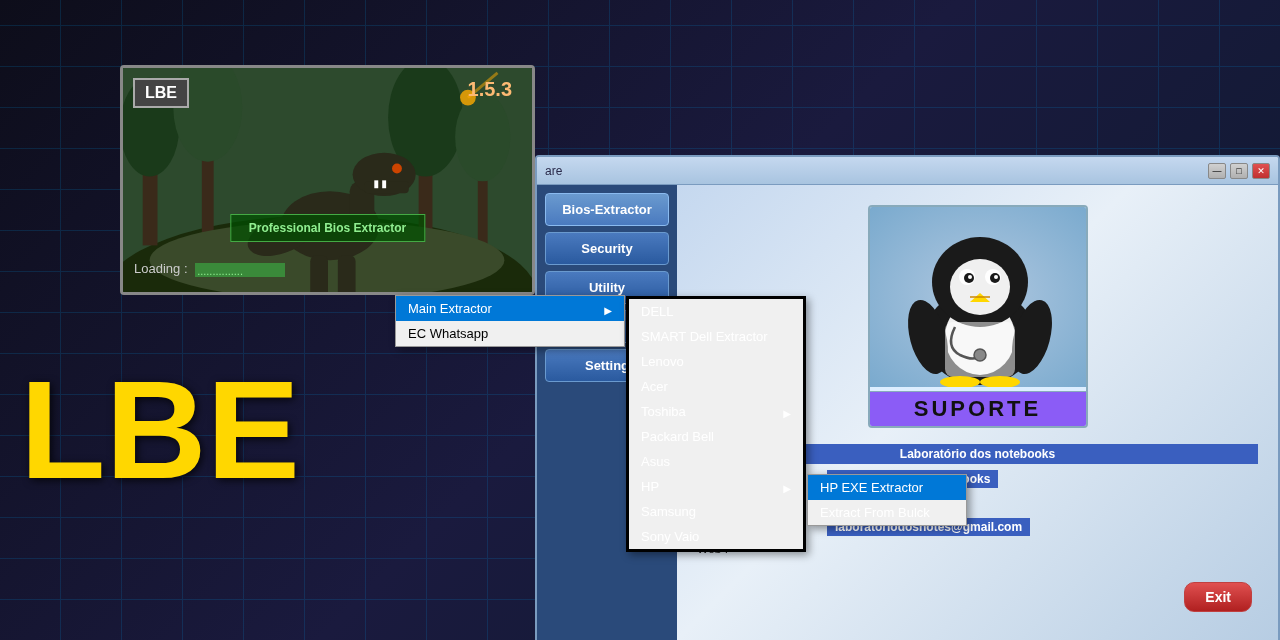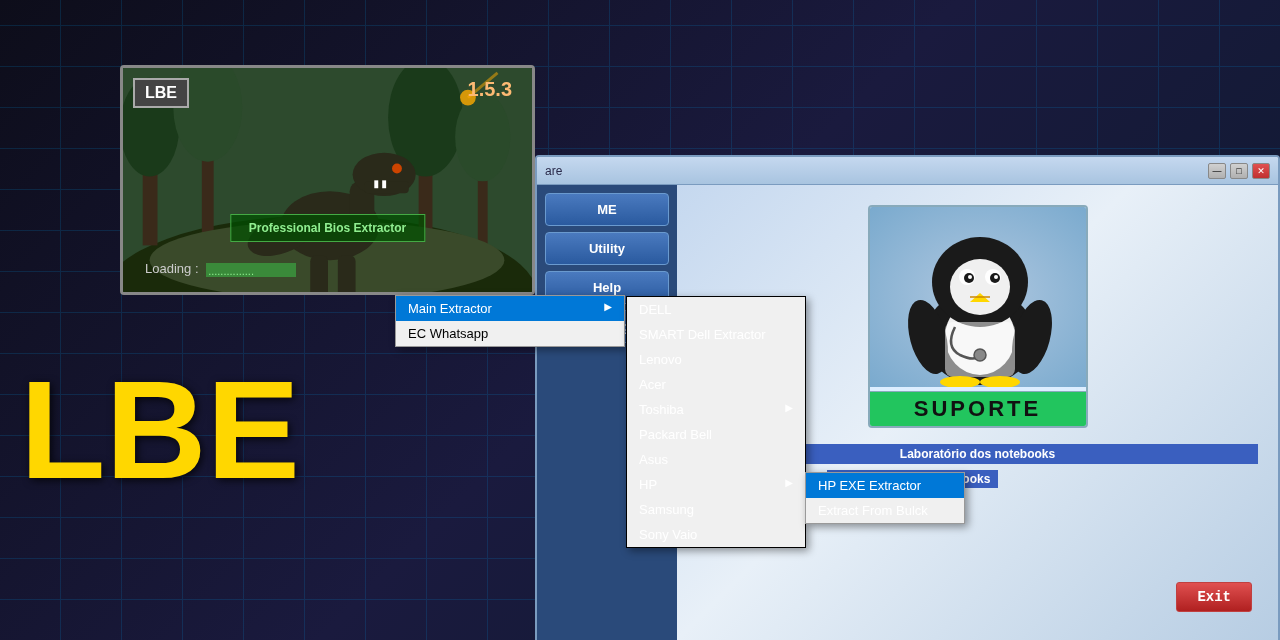--- a/index.html
+++ b/index.html
@@ -89,21 +89,21 @@
       font-weight: bold;
       font-size: 12px;
       padding: 6px 18px;
       border: 1px solid #4a4;
       white-space: nowrap;
     }
 
     .splash-loading {
       position: absolute;
       bottom: 15px;
-      left: 22px;
+      left: 11px;
       color: #ccc;
       font-size: 13px;
     }
 
     .loading-bar {
       display: inline-block;
       background: #3a8a3a;
       width: 90px;
       height: 14px;
       vertical-align: middle;
@@ -240,54 +240,53 @@
       border: 1px solid #999;
       box-shadow: 3px 3px 8px rgba(0,0,0,0.4);
       z-index: 20;
       font-size: 13px;
     }
 
     .menu-item {
       padding: 5px 12px;
       cursor: pointer;
       display: flex;
-      align-items: flex-start;
+      align-items: flex-end;
       justify-content: space-between;
       position: relative;
     }
     .menu-item.highlighted { background: #0078d7; color: white; }
 
     .menu-arrow { font-size: 10px; }
 
     .submenu {
       position: absolute;
       left: 230px;
       top: 0;
       width: 180px;
       background: #f0f0f0;
-      border: 1px solid #000000;
+      border: 3px solid #000000;
       box-shadow: 3px 3px 8px rgba(0,0,0,0.4);
       z-index: 21;
     }
 
     
     .exit-btn {
       position: absolute;
       bottom: 10px;
       right: 10px;
       background: linear-gradient(to bottom, #e05050, #b02020);
       color: white;
       font-weight: bold;
       font-size: 14px;
       padding: 6px 20px;
       border: 1px solid #c04040;
-      border-radius: 3px;
+      border-radius: 10px;
       cursor: pointer;
       z-index: 30;
-      font-family: Liberation Mono, monospace;
     }
 
     
     .tech-bg {
       position: absolute;
       inset: 0;
       opacity: 0.15;
       background:
         repeating-linear-gradient(0deg, transparent, transparent 40px, #00aaff 40px, #00aaff 41px),
         repeating-linear-gradient(90deg, transparent, transparent 60px, #00aaff 60px, #00aaff 61px);
@@ -370,21 +369,22 @@
     <div class="window-controls">
       <div class="win-btn">—</div>
       <div class="win-btn">□</div>
       <div class="win-btn close">✕</div>
     </div>
   </div>
 
   <div class="main-content">
 
     <div class="sidebar">
-      <div class="sidebar-btn">ME</div>
+      <div class="sidebar-btn active">Bios-Extractor</div>
+      <div class="sidebar-btn">Security</div>
       <div class="sidebar-btn">Utility</div>
       <div class="sidebar-btn">Help</div>
       <div class="sidebar-btn">Setting</div>
     </div>
 
     <div class="suporte-panel">
 
       <div style="background:#ddeeff; border:2px solid #8ab; border-radius:4px; width:220px; margin-bottom:16px; overflow:hidden;">
         
         <svg viewBox="0 0 220 180" width="220" height="180" xmlns="http://www.w3.org/2000/svg">
@@ -421,34 +421,38 @@
           <rect x="75" y="115" width="70" height="55" rx="8" fill="white" opacity="0.5"></rect>
 
           <path d="M 85 120 Q 75 140 90 148 Q 105 155 110 148" stroke="#555" stroke-width="2.5" fill="none"></path>
           <circle cx="110" cy="148" r="6" fill="#888" stroke="#555" stroke-width="1.5"></circle>
 
           <ellipse cx="90" cy="175" rx="20" ry="6" fill="#FFD700"></ellipse>
           <ellipse cx="130" cy="175" rx="20" ry="6" fill="#FFD700"></ellipse>
 
           <text x="110" y="170" text-anchor="middle" font-size="0" fill="transparent">SUPORTE</text>
         </svg>
-        <div style="background: #22c55e; text-align:center; padding: 4px 0; font-size:22px; font-weight:bold; color:#111; letter-spacing:3px; border-top:1px solid #8ab;">SUPORTE</div>
+        <div style="background: #8b5cf6; text-align:center; padding: 4px 0; font-size:22px; font-weight:bold; color:#111; letter-spacing:3px; border-top:1px solid #8ab;">SUPORTE</div>
       </div>
 
       <div class="info-table">
 
         <div style="background:#3a5fbf; color:white; font-weight:bold; font-size:12px; padding:3px 8px; margin-bottom:6px; text-align:center;">Laboratório dos notebooks</div>
 
         <div class="info-row">
           <span class="info-label">ified Partner :</span>
           <span class="info-value blue">Laboratório dos notebooks</span>
         </div>
         <div class="info-row">
           <span class="info-label">Whatsapp Mobile :</span>
           <span class="info-value blue">19 98338-3182</span>
+        </div>
+        <div class="info-row">
+          <span class="info-label">Email :</span>
+          <span class="info-value blue">laboratoriodosnotes@gmail.com</span>
         </div>
         <div class="info-row">
           <span class="info-label">Web :</span>
         </div>
       </div>
     </div>
   </div>
 </div>
 
 <div class="exit-btn" style="position:fixed; bottom: 28px; right: 28px;">Exit</div>

